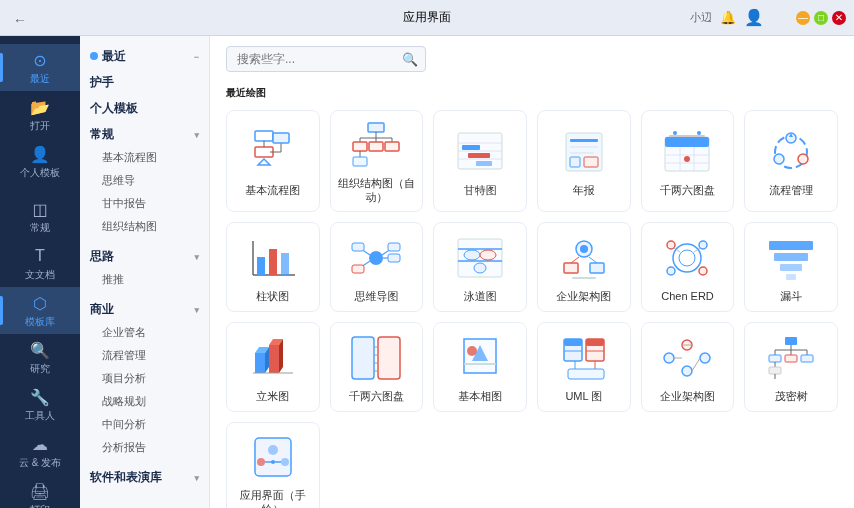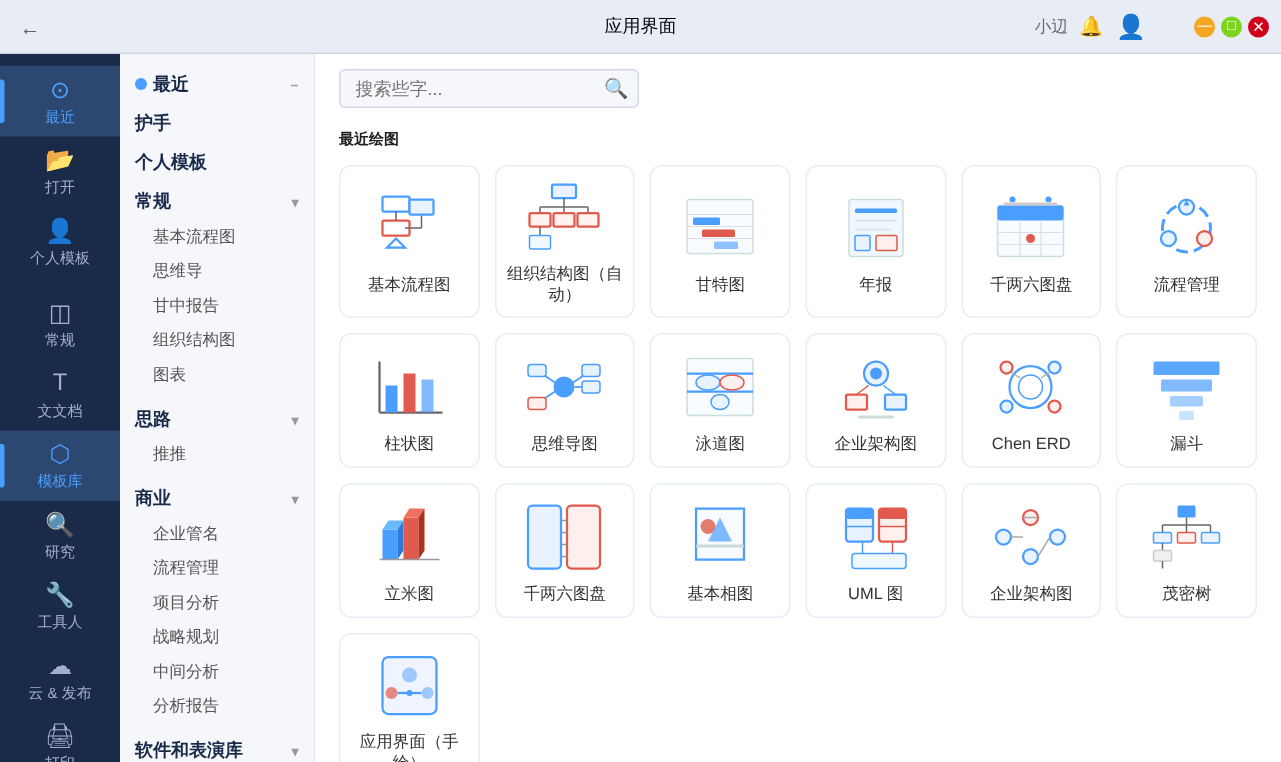--- a/index.html
+++ b/index.html
@@ -346,21 +346,20 @@
     </div>
     <div class="nav-section-group">
       <div class="nav-section-header">
         <span>常规</span>
         <span class="nav-expand-icon">▾</span>
       </div>
       <div class="nav-item">基本流程图</div>
       <div class="nav-item">思维导</div>
       <div class="nav-item">甘中报告</div>
       <div class="nav-item">组织结构图</div>
-      <div class="nav-item">图表</div>
     </div>
     <div class="nav-section-group">
       <div class="nav-section-header">
         <span>思路</span>
         <span class="nav-expand-icon">▾</span>
       </div>
       <div class="nav-item">推推</div>
     </div>
     <div class="nav-section-group">
       <div class="nav-section-header">

